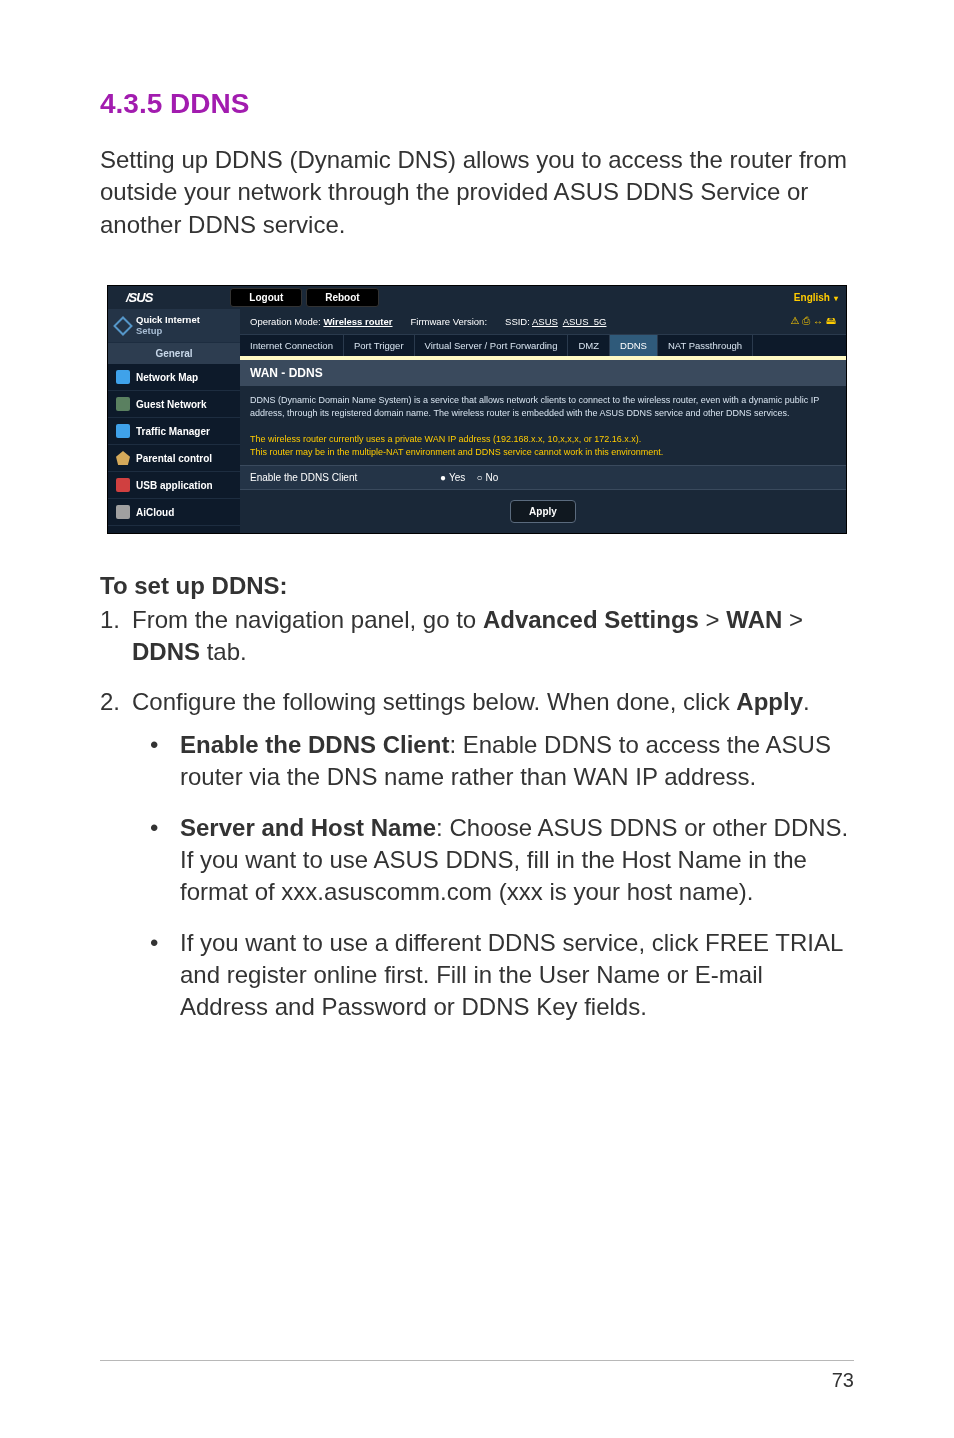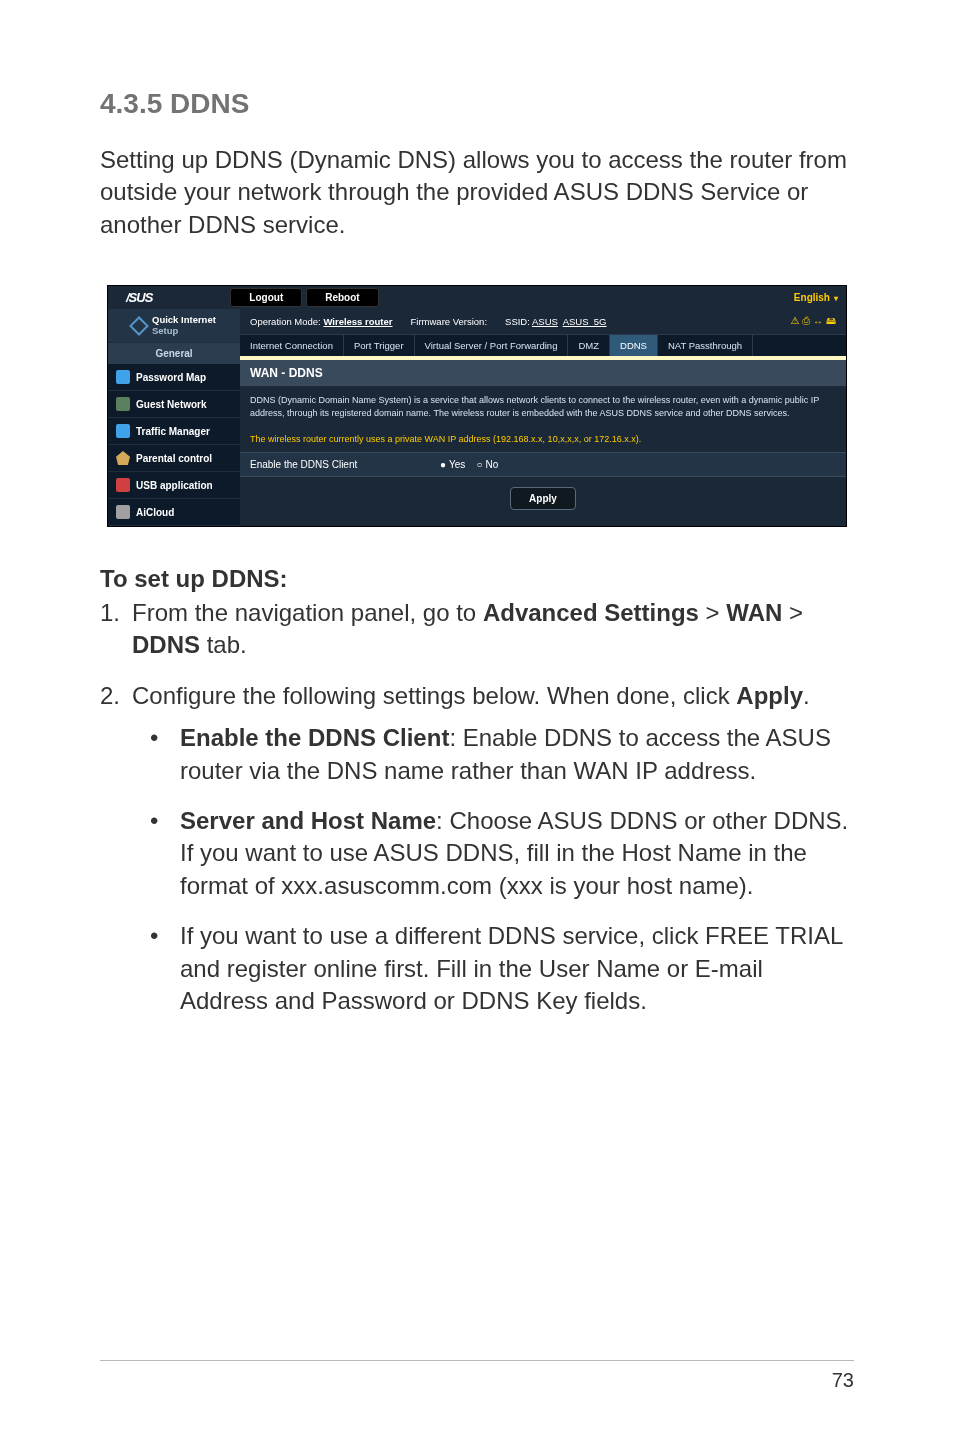--- a/index.html
+++ b/index.html
@@ -6,21 +6,21 @@
   body {
     width: 954px;
     height: 1438px;
     background: #ffffff;
     font-family: -apple-system, "Segoe UI", Helvetica, Arial, sans-serif;
     padding: 88px 100px 0 100px;
     position: relative;
     color: #333;
   }
   .title {
-    color: #737373;
+    color: #a21caf;
     font-size: 28px;
     font-weight: 700;
     margin-bottom: 24px;
   }
   .intro {
     font-size: 24px;
     line-height: 1.35;
     color: #333;
     margin-bottom: 44px;
   }
@@ -44,21 +44,21 @@
   .spacer { flex: 1; }
   .lang { color: #ffcc00; font-size: 10px; font-weight: 700; padding-right: 8px; }
   .lang::after { content: "▾"; margin-left: 4px; font-size: 8px; }
   .shot-body { display: flex; }
   .sidebar { width: 132px; background: #0d1a2a; }
   .sb-item {
     display: flex; align-items: center; gap: 6px;
     padding: 6px 8px; font-size: 10px; font-weight: 700; color: #fff;
     border-bottom: 1px solid #1d2d40;
   }
-  .sb-quick { background: #243447; font-size: 9.5px; line-height: 1.1; padding: 6px 24px; }
+  .sb-quick { background: #243447; font-size: 9.5px; line-height: 1.1; padding: 6px 8px; }
   .sb-quick .lbl2 { color: #a8bdd4; }
   .sb-gen { background: #2d3d50; color: #c8d8ea; font-size: 10px; padding: 5px 8px; text-align: center; font-weight: 700; }
   .ico { width: 14px; height: 14px; display: inline-block; border-radius: 2px; }
   .ico-net { background: #3fa2ea; }
   .ico-gst { background: #5a8060; }
   .ico-trf { background: #3fa2ea; }
   .ico-par { background: #d4a95a; clip-path: polygon(50% 0, 100% 40%, 85% 100%, 15% 100%, 0 40%); }
   .ico-usb { background: #d04040; }
   .ico-cld { background: #a0a0a0; }
   .ico-q { width: 14px; height: 14px; border: 2px solid #5596c8; transform: rotate(45deg); display: inline-block; }
@@ -123,21 +123,21 @@
       <div class="sb-item sb-quick">
         <span class="ico-q"></span>
         <span>
           <span>Quick Internet</span><br>
           <span class="lbl2">Setup</span>
         </span>
       </div>
       <div class="sb-gen">General</div>
       <div class="sb-item">
         <span class="ico ico-net"></span>
-        <span>Password Map</span>
+        <span>Network Map</span>
       </div>
       <div class="sb-item">
         <span class="ico ico-gst"></span>
         <span>Guest Network</span>
       </div>
       <div class="sb-item">
         <span class="ico ico-trf"></span>
         <span>Traffic Manager</span>
       </div>
       <div class="sb-item">
@@ -171,20 +171,21 @@
         <div class="tab">Virtual Server / Port Forwarding</div>
         <div class="tab">DMZ</div>
         <div class="tab active">DDNS</div>
         <div class="tab">NAT Passthrough</div>
       </div>
       <div class="panel">
         <div class="panel-title">WAN - DDNS</div>
         <div class="panel-desc">DDNS (Dynamic Domain Name System) is a service that allows network clients to connect to the wireless router, even with a dynamic public IP address, through its registered domain name. The wireless router is embedded with the ASUS DDNS service and other DDNS services.</div>
         <div class="panel-warn">
           <div>The wireless router currently uses a private WAN IP address (192.168.x.x, 10,x,x,x, or 172.16.x.x).</div>
+          <div>This router may be in the multiple-NAT environment and DDNS service cannot work in this environment.</div>
         </div>
         <div class="panel-row">
           <div class="lbl">Enable the DDNS Client</div>
           <div class="val">
             <span class="radio"></span><span>Yes</span>
             &nbsp;&nbsp;
             <span class="radio off"></span><span>No</span>
           </div>
         </div>
         <div class="apply-row">

